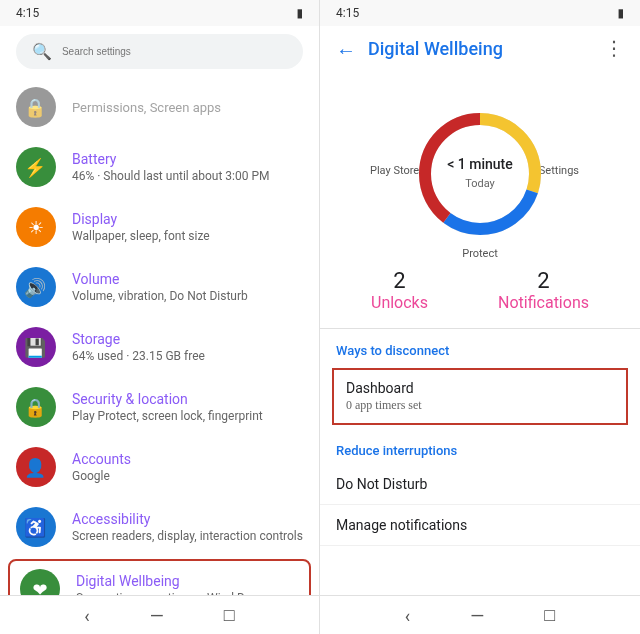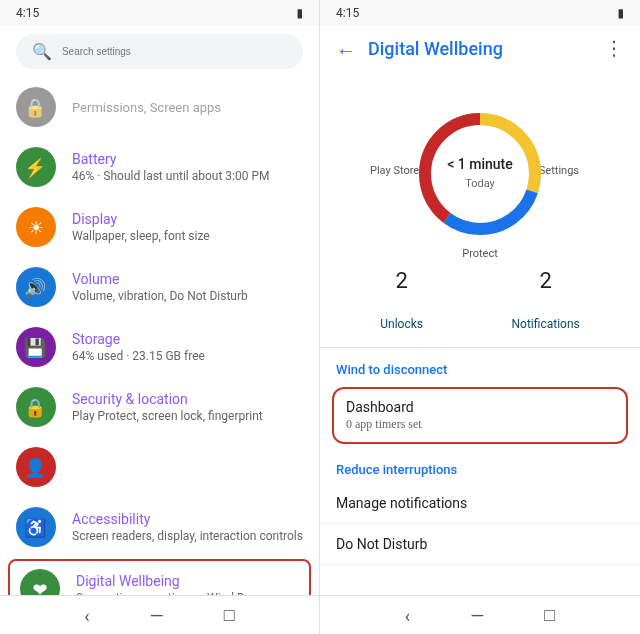--- a/index.html
+++ b/index.html
@@ -204,43 +204,42 @@
       text-align: center;
     }
 
     .stat-number {
       font-size: 22px;
       font-weight: 400;
       color: #202124;
     }
 
     .stat-label {
-      font-size: 12px;
-      color: #0c4a6e;
-      margin-top: 24px;
+      font-size: 16px;
+      color: #ec4899;
     }
 
     
     .section-header {
       padding: 14px 16px 6px;
       font-size: 13px;
       color: #1a73e8;
       font-weight: 500;
     }
 
     .menu-item {
       padding: 12px 16px;
       cursor: pointer;
       border-bottom: 1px solid #f0f0f0;
       position: relative;
     }
 
     .menu-item.highlighted-item {
       border: 2px solid #c0392b;
-      border-radius: 12px;
+      border-radius: 0;
       margin: 4px 12px;
       padding: 10px 12px;
     }
 
     .menu-item-title {
       font-size: 14px;
       color: #202124;
     }
 
     .menu-item-subtitle {
@@ -365,20 +364,24 @@
     <div class="settings-item">
       <div class="icon-circle" style="background:#388e3c;">🔒</div>
       <div class="item-text">
         <div class="item-title">Security &amp; location</div>
         <div class="item-subtitle">Play Protect, screen lock, fingerprint</div>
       </div>
     </div>
 
     <div class="settings-item">
       <div class="icon-circle" style="background:#c62828;">👤</div>
+      <div class="item-text">
+        <div class="item-title">Accounts</div>
+        <div class="item-subtitle">Google</div>
+      </div>
     </div>
 
     <div class="settings-item">
       <div class="icon-circle" style="background:#1976d2;">♿</div>
       <div class="item-text">
         <div class="item-title">Accessibility</div>
         <div class="item-subtitle">Screen readers, display, interaction controls</div>
       </div>
     </div>
 
@@ -443,36 +446,36 @@
           <div class="stat-number">2</div>
           <div class="stat-label">Unlocks</div>
         </div>
         <div class="stat-item">
           <div class="stat-number">2</div>
           <div class="stat-label">Notifications</div>
         </div>
       </div>
     </div>
 
-    <div class="section-header">Wind to disconnect</div>
+    <div class="section-header">Ways to disconnect</div>
 
     <div class="menu-item highlighted-item">
       <div class="menu-item-title">Dashboard</div>
       <div class="menu-item-subtitle">0 app timers set</div>
     </div>
 
 
     <div class="section-header">Reduce interruptions</div>
 
     <div class="menu-item">
+      <div class="menu-item-title">Do Not Disturb</div>
+    </div>
+
+    <div class="menu-item">
       <div class="menu-item-title">Manage notifications</div>
-    </div>
-
-    <div class="menu-item">
-      <div class="menu-item-title">Do Not Disturb</div>
     </div>
 
   </div>
 
   <div class="nav-bar-right">
     <span class="nav-icon">‹</span>
     <span class="nav-icon">—</span>
     <span class="nav-icon">□</span>
   </div>
 </div>

